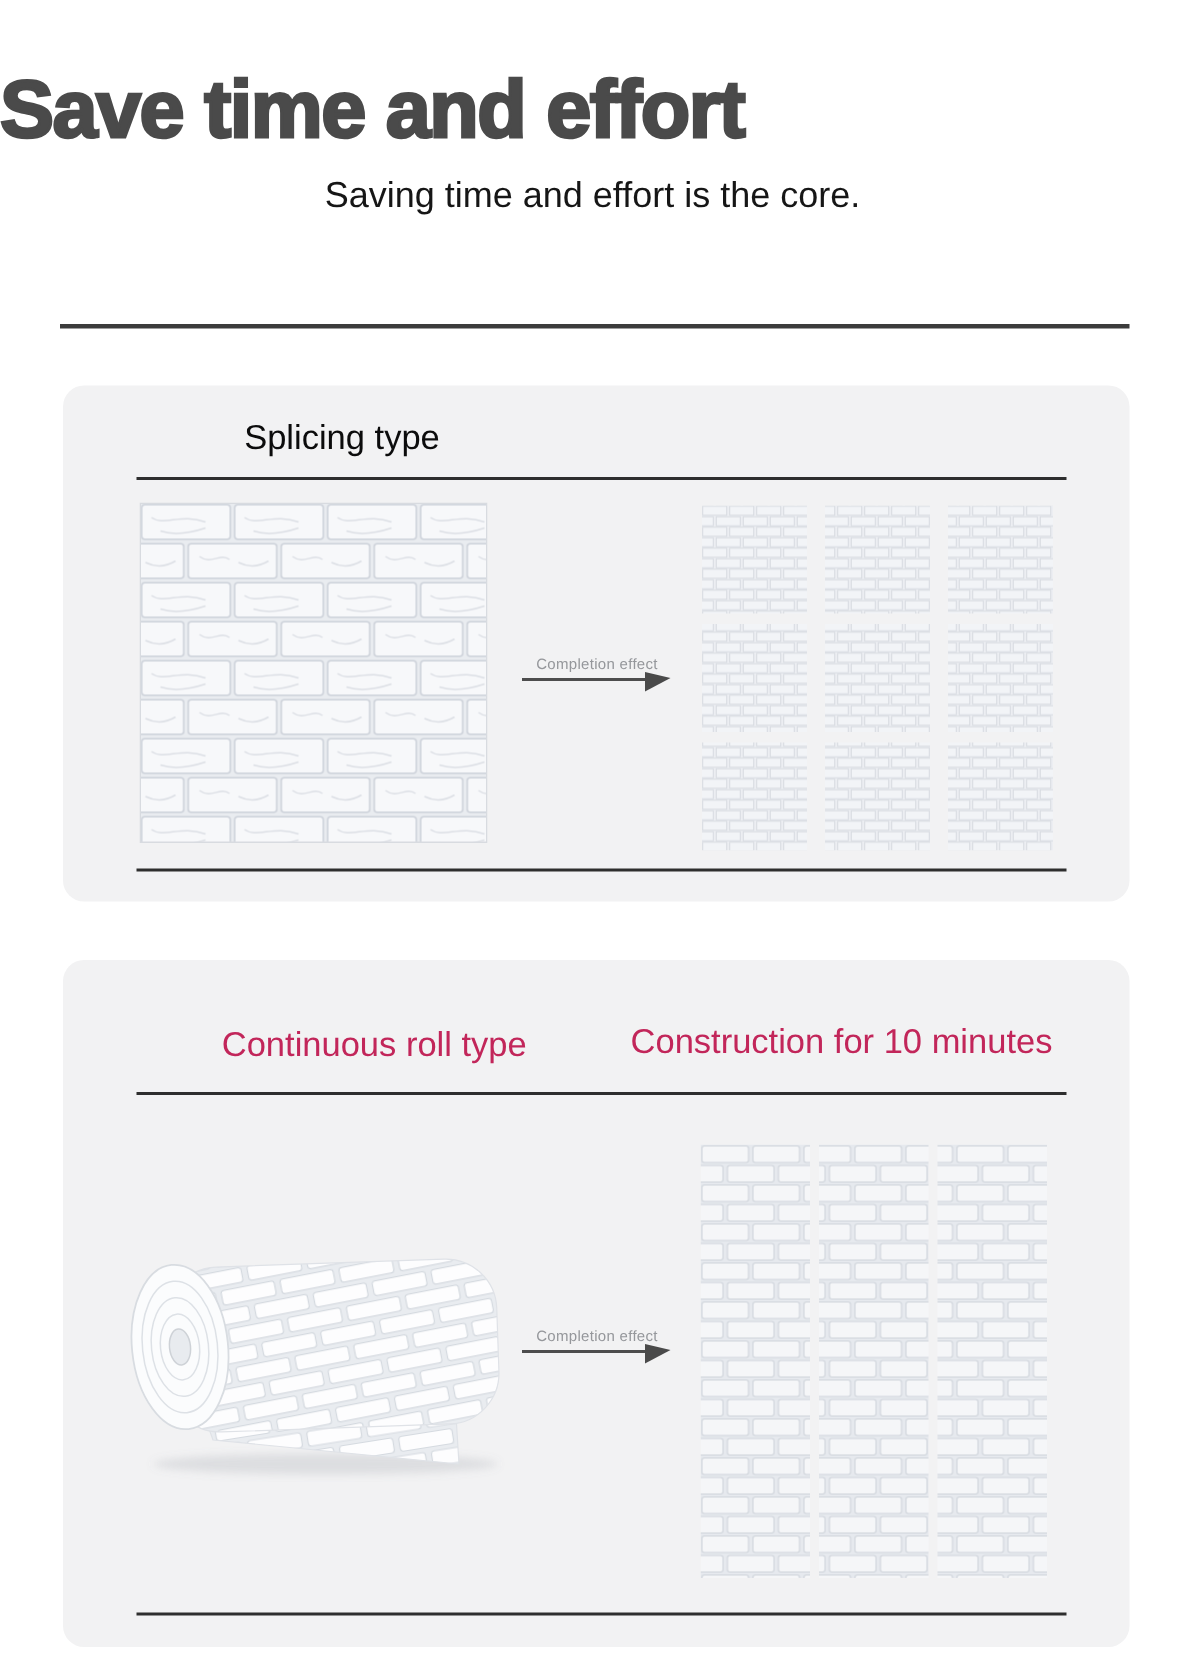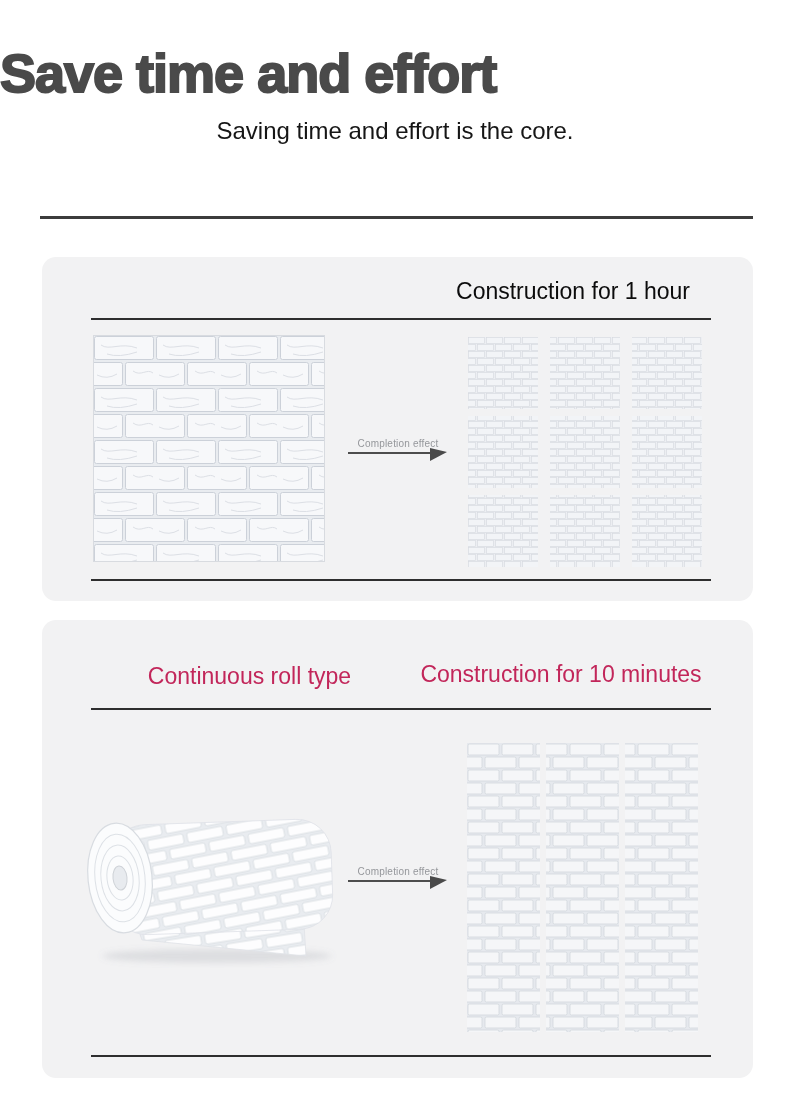--- a/index.html
+++ b/index.html
@@ -17,21 +17,21 @@
   .page-subtitle{
     position:absolute;top:117px;left:0;width:790px;margin:0;
     text-align:center;font-size:24px;color:#161616;
   }
   .header-divider{
     position:absolute;top:216px;left:40px;width:713px;height:3px;background:#3c3c3c;
   }
   
   .panel{position:absolute;left:42px;width:711px;background:#f2f2f3;border-radius:14px;}
   .panel-1{top:257px;height:344px;}
-  .panel-2{top:620px;height:458px;}
+  .panel-2{top:640px;height:458px;}
   .panel h2{position:absolute;margin:0;font-weight:400;font-size:23px;color:#0c0c0c;text-align:center;}
   .p1-left-title{left:61px;top:21px;width:250px;}
   .p1-right-title{left:371px;top:21px;width:320px;}
   .panel-2 h2{color:#c2265a;font-weight:500;}
   .p2-left-title{left:70px;top:43px;width:275px;}
   .p2-right-title{left:359px;top:41px;width:320px;font-size:24px;}
   .rule{position:absolute;left:49px;width:620px;height:2px;background:#2e2e2e;}
   .p1-rule-top{top:61px;}
   .p1-rule-bottom{top:322px;}
   .p2-rule-top{top:88px;}
@@ -54,21 +54,21 @@
   svg{display:block;}
 </style>
 </head>
 <body>
 
 <h1 class="page-title">Save time and effort</h1>
 <p class="page-subtitle">Saving time and effort is the core.</p>
 <div class="header-divider"></div>
 
 <section class="panel panel-1">
-  <h2 class="p1-right-title">Construction for 1 hour</h2>
+  <h2 class="p1-left-title">Splicing type</h2>
   <div class="rule p1-rule-top"></div>
   <div class="rule p1-rule-bottom"></div>
 
   <div class="big-sheet">
     <svg width="232" height="227" viewBox="0 0 232 227">
       <defs>
         <pattern id="pbig" width="62" height="52" patternUnits="userSpaceOnUse">
           <rect width="62" height="52" fill="#e9ecf0"></rect>
           <rect x="1.5" y="1.5" width="59" height="23" rx="2" fill="#f7f8fa" stroke="#ccd1d9" stroke-width="1"></rect>
           <path d="M8 10 C 16 16, 28 7, 44 13 M14 19 q 12 4 30 -2" fill="none" stroke="#dcdfe5" stroke-width="1"></path>

